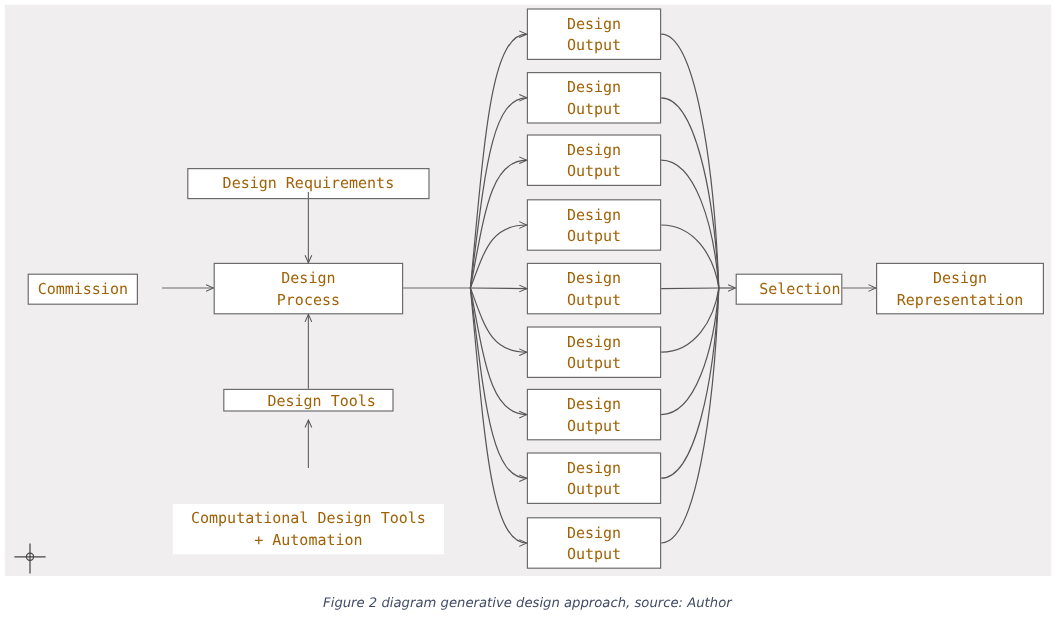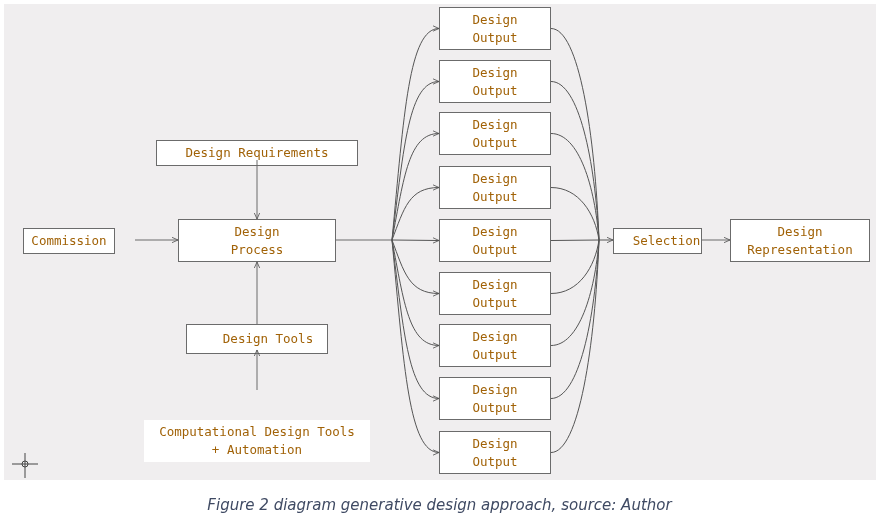--- a/index.html
+++ b/index.html
@@ -4,35 +4,35 @@
 <style>
   html, body { margin: 0; padding: 0; background: #ffffff; }
   body { width: 879px; height: 517px; position: relative; overflow: hidden; font-family: "DejaVu Sans Mono", monospace; }
   #canvas { position: absolute; left: 4px; top: 4px; width: 872px; height: 476px; background: #f0eeef; }
   .box { position: absolute; background: #ffffff; border: 1px solid #6b6b6b; box-sizing: border-box;
          display: flex; align-items: center; justify-content: center; text-align: center;
          font-family: "DejaVu Sans Mono", monospace; font-size: 12.5px; line-height: 18px; color: #a16207; white-space: pre-line; }
   .box.noborder { border: none; margin-top: 30px; }
   svg#links { position: absolute; left: 0; top: 0; width: 879px; height: 517px; pointer-events: none; }
   #caption { position: absolute; left: 0; width: 879px; top: 496px; text-align: center;
-             font-family: "DejaVu Sans", sans-serif; font-style: italic; font-size: 15px; color: #3f4a63; }
+             font-family: "DejaVu Sans", sans-serif; font-style: italic; font-size: 11px; color: #3f4a63; }
 </style>
 </head>
 <body>
 
 <div id="canvas"></div>
 
 <div class="box" style="left:23px; top:228px; width:92px; height:26px;">Commission</div>
 
 <div class="box" style="left:156px; top:140px; width:202px; height:26px;">Design Requirements</div>
 
 <div class="box" style="left:178px; top:219px; width:158px; height:43px;">Design
 Process</div>
 
-<div class="box" style="left:186px; top:324px; width:142px; height:30px;padding-left:22px;">Design Tools</div>
+<div class="box" style="left:186px; top:324px; width:142px; height:19px;padding-left:22px;">Design Tools</div>
 
 <div class="box noborder" style="left:144px; top:390px; width:226px; height:42px;">Computational Design Tools
 + Automation</div>
 
 <div id="outputs">
     <div class="box" style="left: 439px; top: 7px; width: 112px; height: 43px;">Design
 Output</div>
     <div class="box" style="left: 439px; top: 60px; width: 112px; height: 43px;">Design
 Output</div>
     <div class="box" style="left: 439px; top: 112px; width: 112px; height: 43px;">Design

